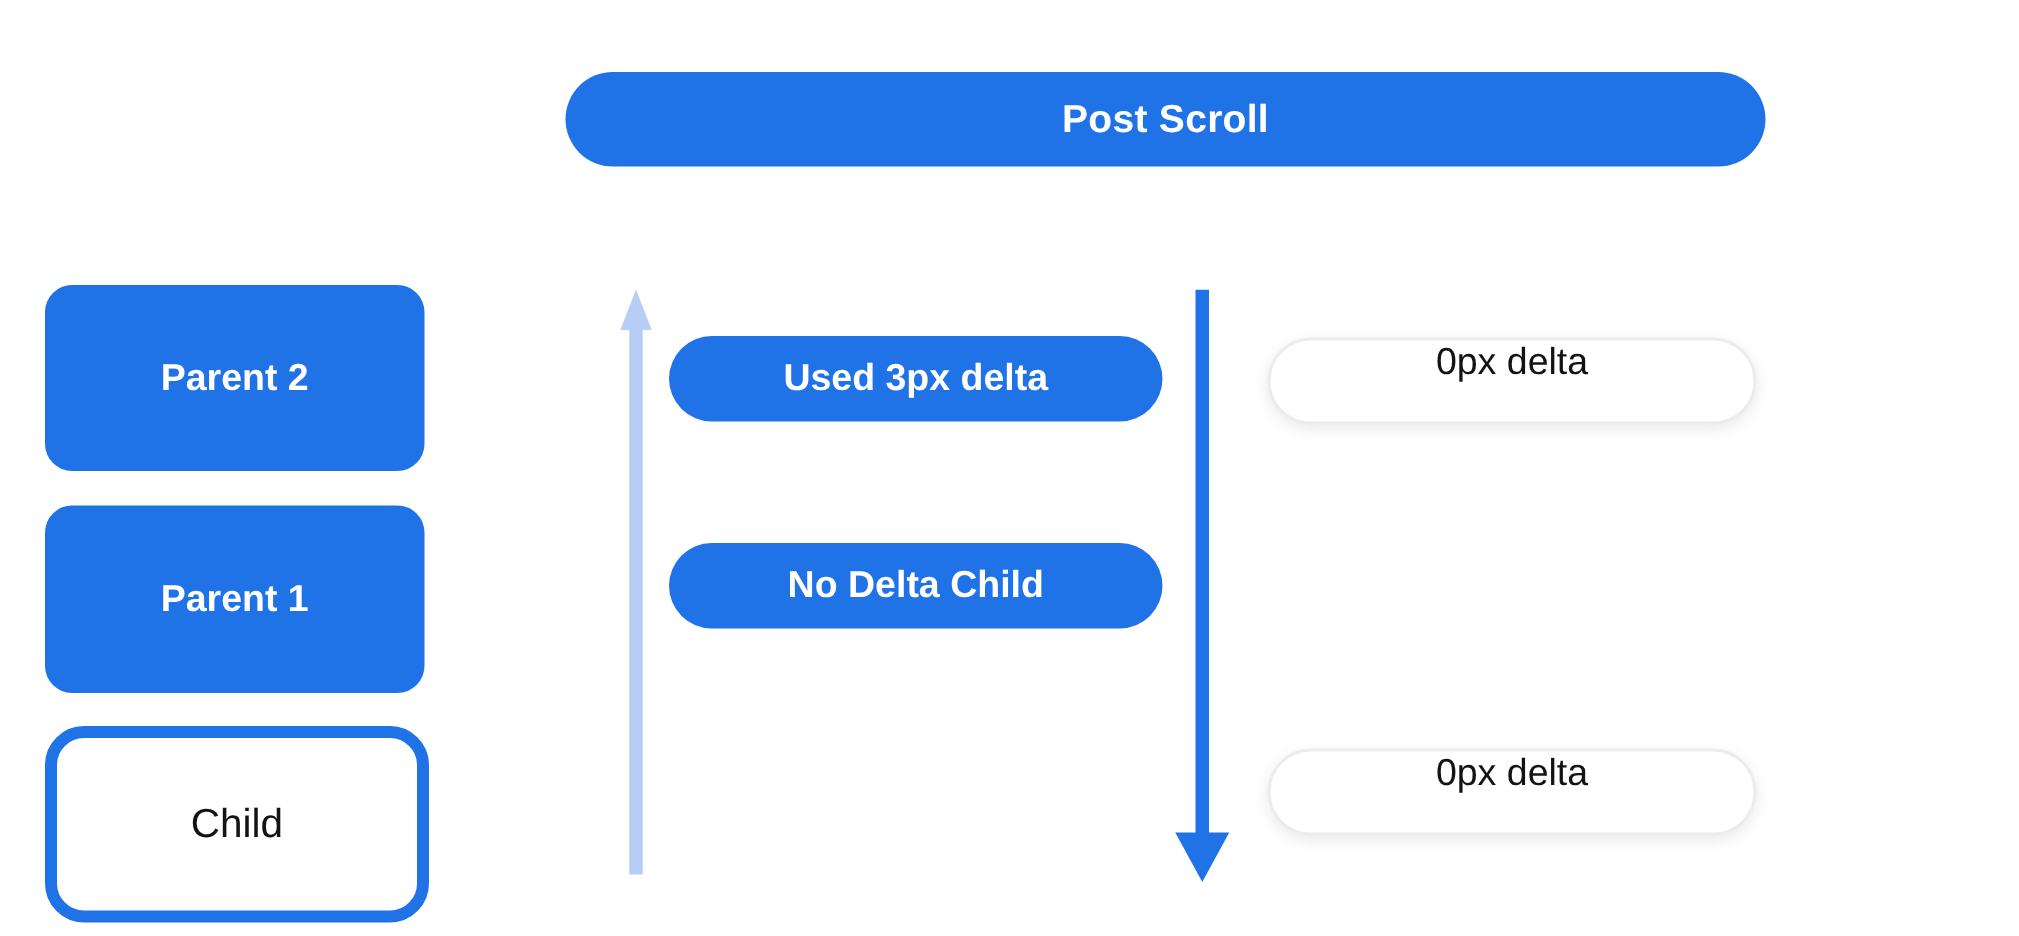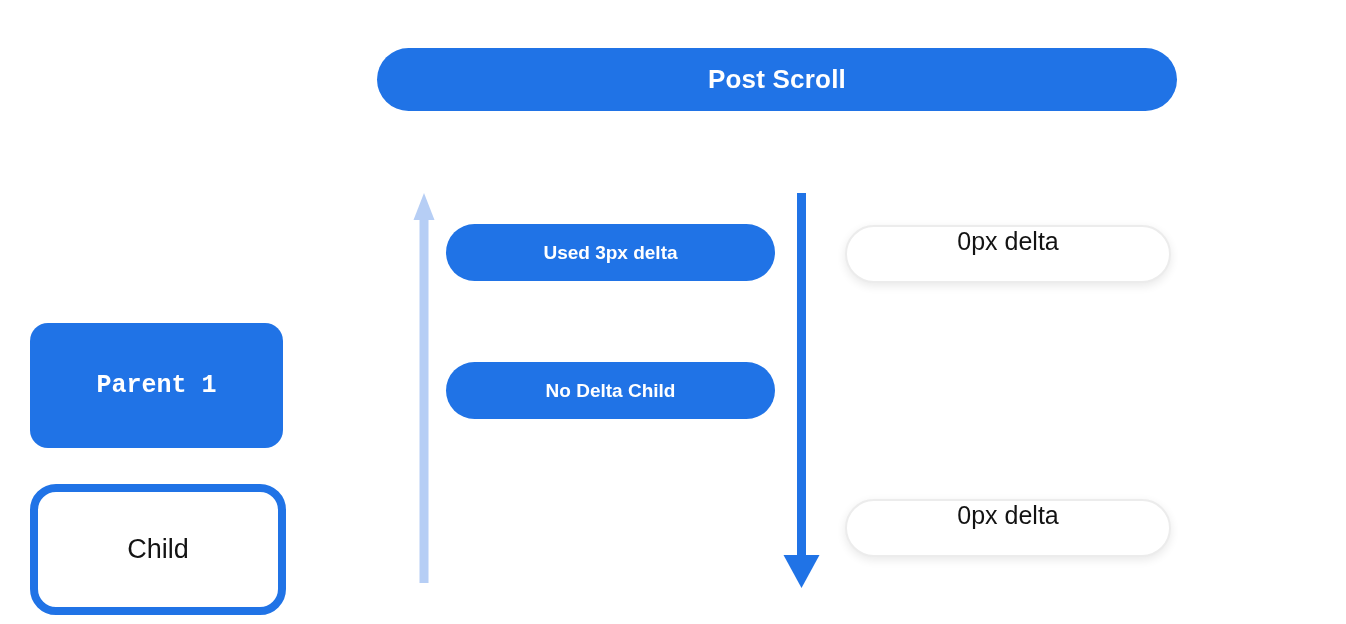--- a/index.html
+++ b/index.html
@@ -36,35 +36,35 @@
   .box-blue{
     left:30px; width:253px; height:124px;
     background:var(--blue);
     border-radius:18px;
     color:#ffffff;
     font-weight:700;
     font-size:25px;
     display:flex; align-items:center; justify-content:center;
   }
   .box-parent2{ top:190px; }
-  .box-parent1{ top:323px; height:125px;font-family:Liberation Mono, monospace; }
+  .box-parent1{ top:337px; height:125px; }
   .box-child{
     left:30px; top:484px; width:256px; height:131px;
     background:#ffffff;
     border:8px solid var(--blue);
     border-radius:26px;
     color:var(--text-dark);
     font-weight:500;
     font-size:27px;
     display:flex; align-items:center; justify-content:center;
   }
   .mid-pill{
     left:446px; width:329px; height:57px;
     border-radius:29px;
-    font-size:19px;
+    font-size:25px;
   }
   .mid-pill-top{ top:224px; }
   .mid-pill-bottom{ top:362px; }
   .white-pill{
     left:845px; width:326px; height:58px;
     background:#ffffff;
     border:2px solid var(--pill-border);
     border-radius:30px;
     box-shadow:0 3px 10px rgba(0,0,0,0.09);
     color:var(--text-dark);
@@ -79,20 +79,23 @@
 </style>
 </head>
 <body>
 
 <div class="stage">
 
   <div class="abs pill-blue header-pill">
     <span>Post Scroll</span>
   </div>
 
+  <div class="abs box-blue box-parent2">
+    <span>Parent 2</span>
+  </div>
 
   <div class="abs box-blue box-parent1">
     <span>Parent 1</span>
   </div>
 
   <div class="abs box-child">
     <span>Child</span>
   </div>
 
   <svg class="abs arrow-up-svg" width="28" height="392" viewBox="0 0 28 392" aria-hidden="true">

